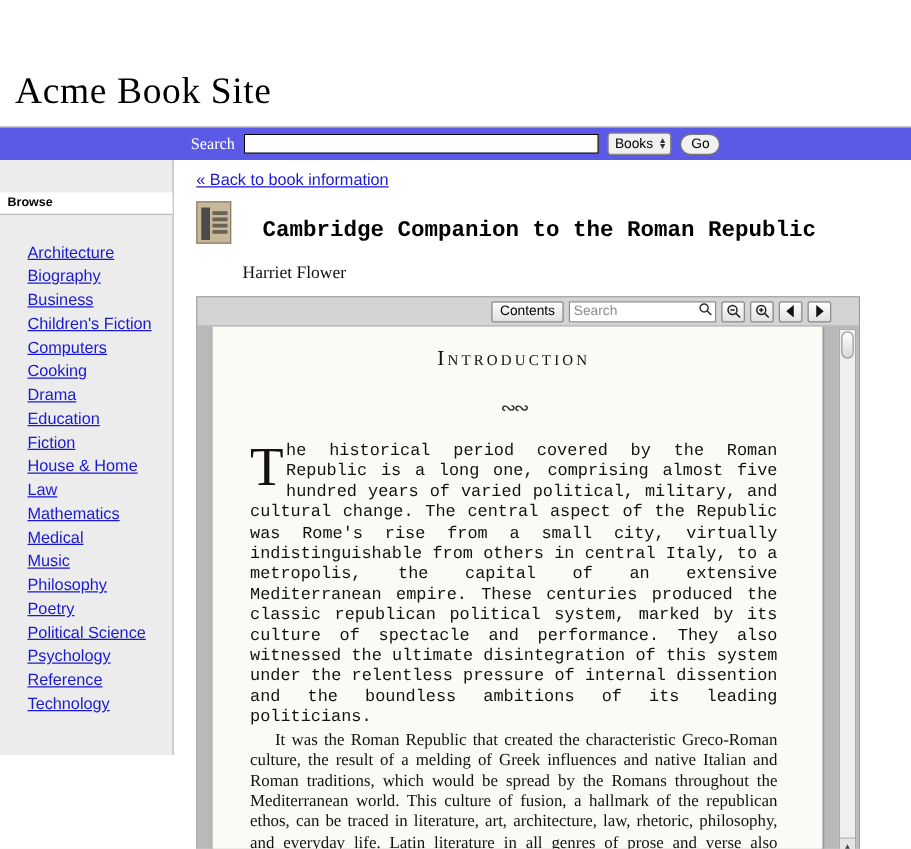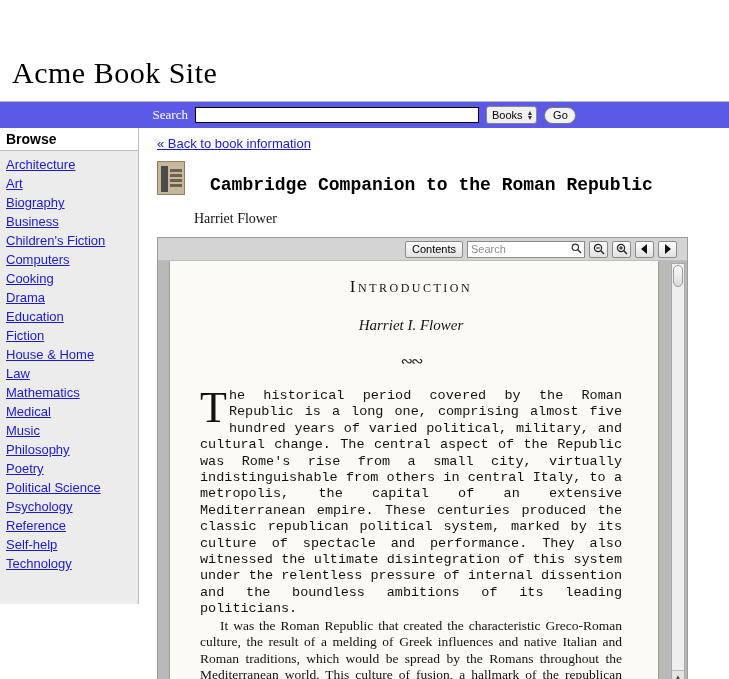--- a/index.html
+++ b/index.html
@@ -110,27 +110,28 @@
     width: 139px;
     background: #ececec;
     border-right: 1px solid #bbb;
     box-sizing: border-box;
     padding-bottom: 8px;
     min-height: 476px;
   }
   .sidebar-header {
     background: #ffffff;
     font-weight: bold;
-    font-size: 14px;
+    font-size: 10px;
     padding: 3px 0 3px 6px;
     border-bottom: 1px solid #bbb;
+    margin-top: 26px;
   }
   .sidebar-list {
     list-style: none;
-    margin: 0;
+    margin: 16px;
     padding: 4px 0 0 6px;
   }
   .sidebar-list li {
     margin: 0;
     padding: 2px 0;
   }
   .sidebar-link {
     color: #1a1ad0;
     text-decoration: underline;
     font-size: 13px;
@@ -205,21 +206,21 @@
     box-sizing: border-box;
     position: relative;
   }
   .viewer-toolbar {
     height: 23px;
     background: #d4d4d4;
     display: flex;
     align-items: center;
     justify-content: flex-end;
     gap: 4px;
-    padding: 0 10px 0 0;
+    padding: 0 22px 0 0;
     box-sizing: border-box;
     border-bottom: 1px solid #bdbdbd;
   }
   .tb-button {
     height: 17px;
     border: 1px solid #8a8a8a;
     background: linear-gradient(#fdfdfd, #e2e2e2);
     border-radius: 2px;
     font-size: 11px;
     display: flex;
@@ -417,40 +418,38 @@
     </div>
     <div class="go-button">Go</div>
   </div>
 
   <div class="content">
 
     <div class="sidebar">
       <div class="sidebar-header">Browse</div>
       <ul class="sidebar-list">
         <li><span class="sidebar-link">Architecture</span></li>
-        <li><span class="sidebar-link">Art</span></li>
         <li><span class="sidebar-link">Biography</span></li>
         <li><span class="sidebar-link">Business</span></li>
         <li><span class="sidebar-link">Children's Fiction</span></li>
         <li><span class="sidebar-link">Computers</span></li>
         <li><span class="sidebar-link">Cooking</span></li>
         <li><span class="sidebar-link">Drama</span></li>
         <li><span class="sidebar-link">Education</span></li>
         <li><span class="sidebar-link">Fiction</span></li>
         <li><span class="sidebar-link">House &amp; Home</span></li>
         <li><span class="sidebar-link">Law</span></li>
         <li><span class="sidebar-link">Mathematics</span></li>
         <li><span class="sidebar-link">Medical</span></li>
         <li><span class="sidebar-link">Music</span></li>
         <li><span class="sidebar-link">Philosophy</span></li>
         <li><span class="sidebar-link">Poetry</span></li>
         <li><span class="sidebar-link">Political Science</span></li>
         <li><span class="sidebar-link">Psychology</span></li>
         <li><span class="sidebar-link">Reference</span></li>
-        <li><span class="sidebar-link">Self-help</span></li>
         <li><span class="sidebar-link">Technology</span></li>
       </ul>
     </div>
 
     <div class="main">
       <span class="back-link">« Back to book information</span>
 
       <div class="book-head">
         <div class="book-thumb"></div>
         <div>
@@ -496,21 +495,20 @@
           <div class="icon-btn">
             <svg width="9" height="10" viewBox="0 0 9 10">
                 <polygon points="2,0 2,10 8,5" fill="#111"></polygon>
               </svg>
           </div>
         </div>
 
         <div class="viewer-body">
           <div class="page-sheet">
             <div class="page-heading">Introduction</div>
-            <div class="page-author">Harriet I. Flower</div>
             <div class="page-orn">∾∾</div>
             <p class="page-para first">The historical period covered by the Roman Republic is a long one, comprising almost five hundred years of varied political, military, and cultural change. The central aspect of the Republic was Rome's rise from a small city, virtually indistinguishable from others in central Italy, to a metropolis, the capital of an extensive Mediterranean empire. These centuries produced the classic republican political system, marked by its culture of spectacle and performance. They also witnessed the ultimate disintegration of this system under the relentless pressure of internal dissention and the boundless ambitions of its leading politicians.</p>
             <p class="page-para">It was the Roman Republic that created the characteristic Greco-Roman culture, the result of a melding of Greek influences and native Italian and Roman traditions, which would be spread by the Romans throughout the Mediterranean world. This culture of fusion, a hallmark of the republican ethos, can be traced in literature, art, architecture, law, rhetoric, philosophy, and everyday life. Latin literature in all genres of prose and verse also emerged during the time of Rome's imperial expansion. Above all, the vast changes between the early fifth century and</p>
           </div>
 
           <div class="scrollbar">
             <div class="scroll-thumb"></div>
             <div class="scroll-arrow up">▲</div>
             <div class="scroll-arrow down">▼</div>
           </div>

